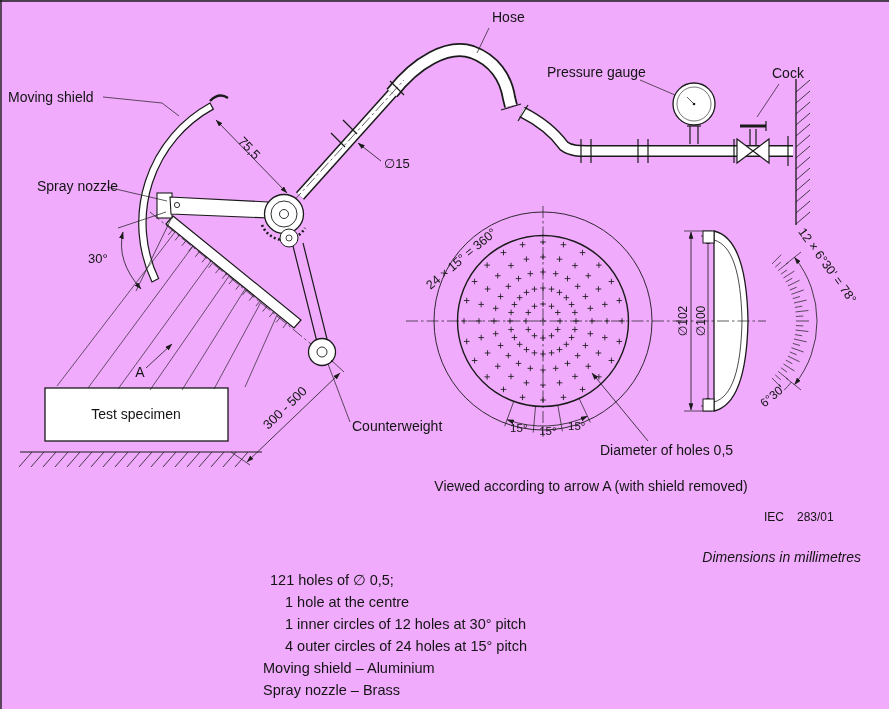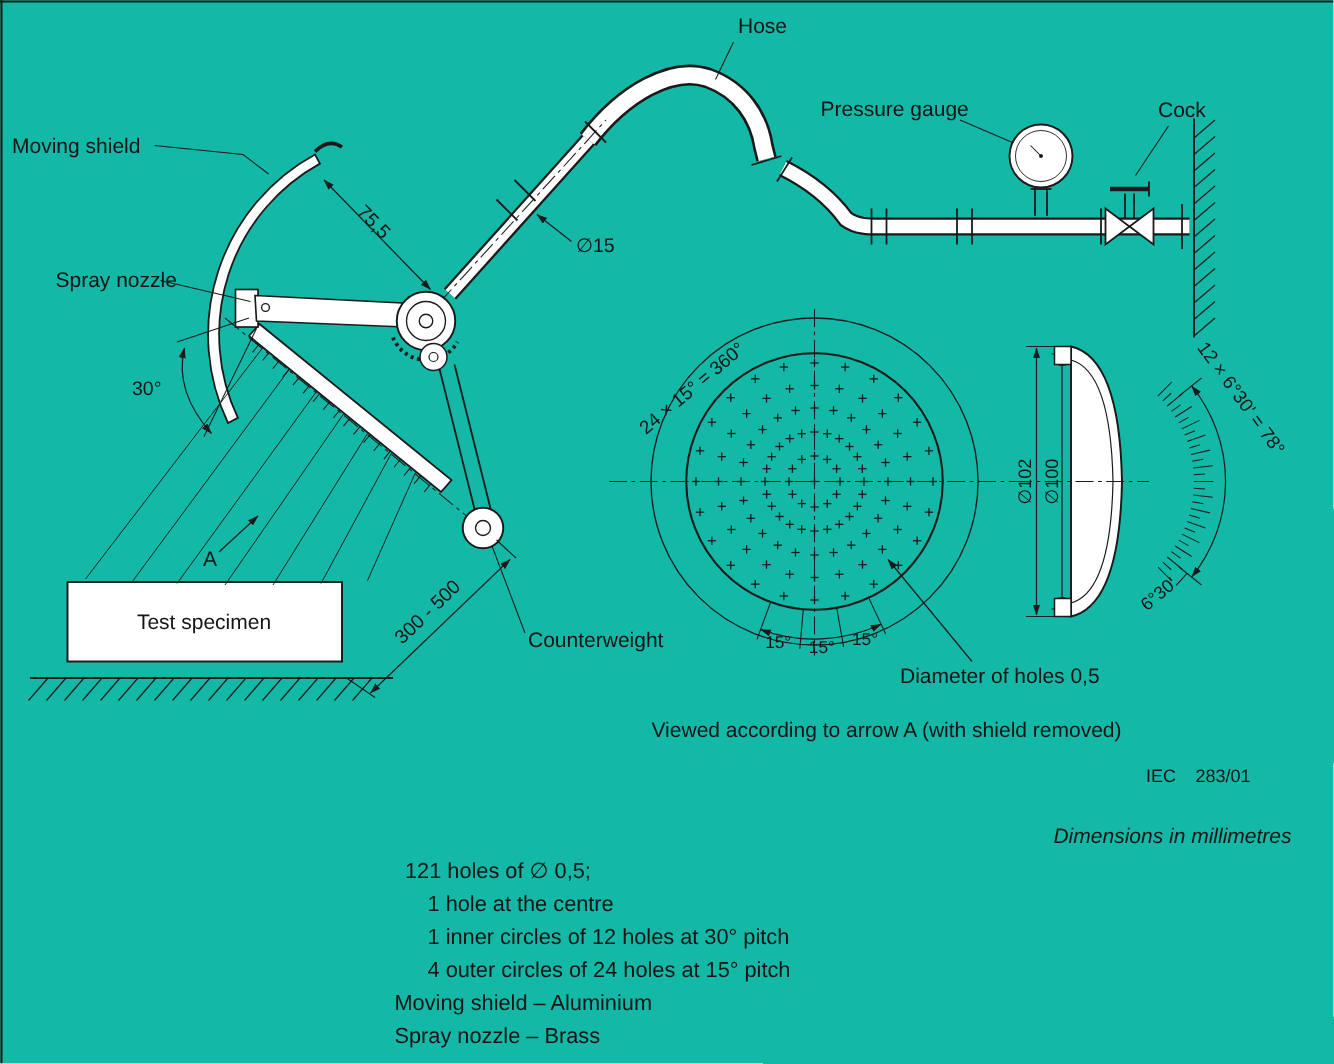--- a/index.html
+++ b/index.html
@@ -1,16 +1,16 @@
 <!DOCTYPE html>
 <html><head>
 <meta charset="utf-8">
 <style>
   html,body{margin:0;padding:0;background:#fff}
-  .stage{position:relative;width:889px;height:709px;background:#14b8a6;overflow:hidden}
+  .stage{position:relative;width:889px;height:709px;background:#f0abfc;overflow:hidden}
   svg{display:block}
   text{font-family:"Liberation Sans","DejaVu Sans",sans-serif;font-size:14px;fill:#141414}
   .s13{font-size:13px}
   .s125{font-size:12.5px}
   .s12{font-size:12px}
   .s11{font-size:11.5px}
   .note{font-size:14.5px}
   .it{font-style:italic}
   .k{stroke:#1a1a1a;fill:none}
   .w{stroke:#1a1a1a;fill:#fff}

